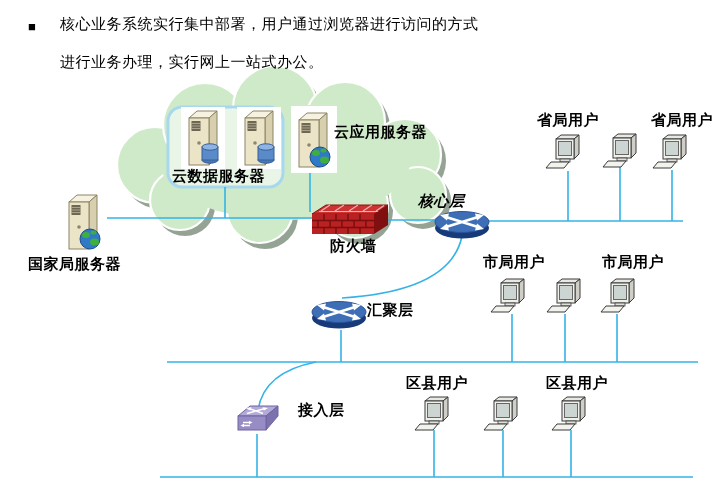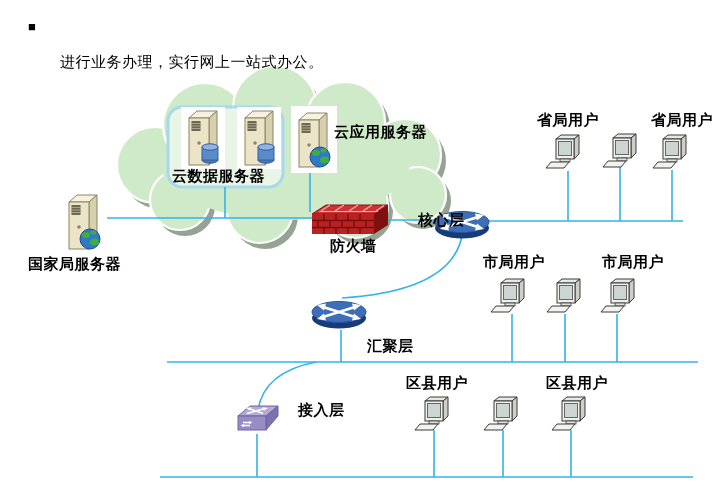--- a/index.html
+++ b/index.html
@@ -162,28 +162,29 @@
       <use href="#pc" transform="translate(492,279)"></use>
       <use href="#pc" transform="translate(548,279)"></use>
       <use href="#pc" transform="translate(602,279)"></use>
       <use href="#pc" transform="translate(416,397)"></use>
       <use href="#pc" transform="translate(485,397)"></use>
       <use href="#pc" transform="translate(553,397)"></use>
     </g>
   </svg>
 
   <span class="bullet">■</span>
+  <div class="title-line" style="top:15px;">核心业务系统实行集中部署，用户通过浏览器进行访问的方式</div>
   <div class="title-line" style="top:53px;text-align:center;">进行业务办理，实行网上一站式办公。</div>
 
   <div class="lbl" style="left:334px;top:124px;">云应用服务器</div>
   <div class="lbl" style="left:172px;top:168px;">云数据服务器</div>
   <div class="lbl" style="left:28px;top:256px;">国家局服务器</div>
   <div class="lbl" style="left:330px;top:238px;">防火墙</div>
-  <div class="lbl" style="left:418px;top:212px;">核心层</div>
-  <div class="lbl" style="left:367px;top:302px;margin-top:36px;">汇聚层</div>
+  <div class="lbl" style="left:418px;top:193px;font-style:italic;">核心层</div>
+  <div class="lbl" style="left:367px;top:302px;">汇聚层</div>
   <div class="lbl" style="left:291px;top:402px;margin-left:7px;">接入层</div>
   <div class="lbl" style="left:537px;top:112px;">省局用户</div>
   <div class="lbl" style="left:651px;top:112px;">省局用户</div>
   <div class="lbl" style="left:483px;top:254px;">市局用户</div>
   <div class="lbl" style="left:602px;top:254px;">市局用户</div>
   <div class="lbl" style="left:406px;top:375px;">区县用户</div>
   <div class="lbl" style="left:546px;top:375px;">区县用户</div>
 </div>
 
 </body></html>

